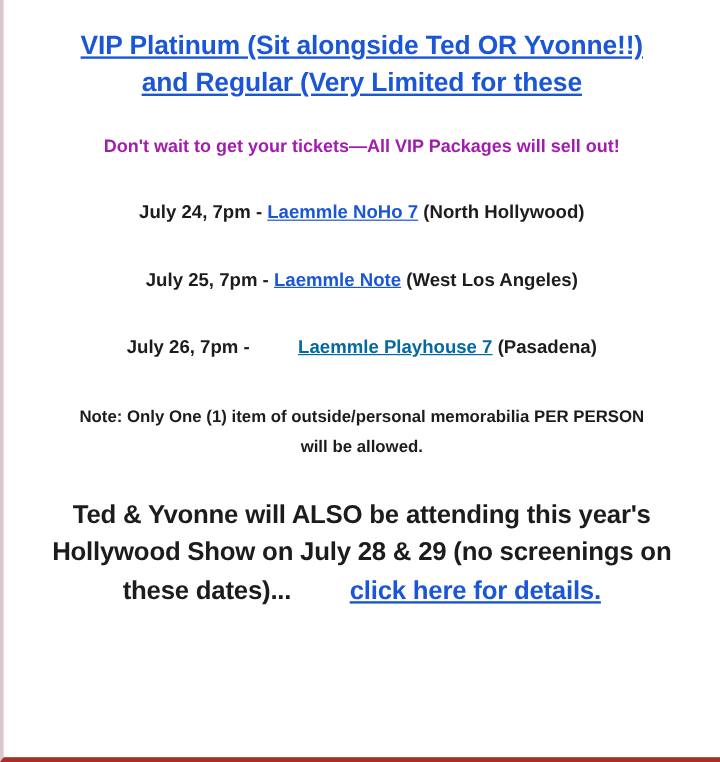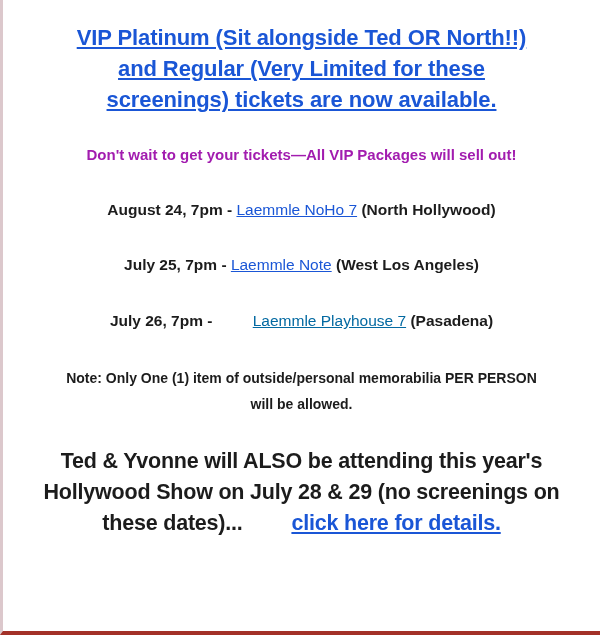--- a/index.html
+++ b/index.html
@@ -70,21 +70,21 @@
     margin: 0;
     padding-top: 34px;
     font-size: 15.5px;
     font-weight: bold;
     color: #1c1c1c;
     line-height: 1.4;
   }
   .screening .venue {
     color: #1a56d6;
     text-decoration: underline;
-    font-weight: normal;
+    font-weight: bold;
   }
 
   
   .note {
     margin: 0;
     padding-top: 34px;
     font-size: 14px;
     font-weight: bold;
     color: #1c1c1c;
     line-height: 1.85;
@@ -108,25 +108,25 @@
     margin-left: 43px;
   }
 </style>
 </head>
 <body>
 
 <div id="page" style="--left-border: #dcc8cc; --bottom-border: #a33128; border-left-color: rgb(220, 200, 204); border-bottom-color: rgb(163, 49, 40); background: rgb(255, 255, 255);">
 
   <div class="content">
 
-    <h1 class="headline"><a class="lnk" href="#" style="color: rgb(26, 86, 214);"><span class="hl-line">VIP Platinum (Sit alongside Ted OR North!!)</span><span class="hl-line">and Regular (Very Limited for these</span><span class="hl-line">screenings) tickets are now available.</span></a></h1>
+    <h1 class="headline"><a class="lnk" href="#" style="color: rgb(26, 86, 214);"><span class="hl-line">VIP Platinum (Sit alongside Ted OR Yvonne!!)</span><span class="hl-line">and Regular (Very Limited for these</span></a></h1>
 
     <p class="urgency">Don't wait to get your tickets—All VIP Packages will sell out!</p>
 
-    <p class="screening"><span>August 24, 7pm - </span><a class="lnk venue" href="#" style="color: rgb(26, 86, 214);">Laemmle NoHo 7</a><span> (North Hollywood)</span></p>
+    <p class="screening"><span>July 24, 7pm - </span><a class="lnk venue" href="#" style="color: rgb(26, 86, 214);">Laemmle NoHo 7</a><span> (North Hollywood)</span></p>
 
     <p class="screening"><span>July 25, 7pm - </span><a class="lnk venue" href="#" style="color: rgb(26, 86, 214);">Laemmle Note</a><span> (West Los Angeles)</span></p>
 
     <p class="screening"><span>July 26, 7pm - </span><a class="lnk venue" href="#" style="color: #0369a1; margin-left: 36px;">Laemmle Playhouse 7</a><span> (Pasadena)</span></p>
 
     <p class="note">
         <span class="note-line">Note: Only One (1) item of outside/personal memorabilia PER PERSON</span>
         <span class="note-line">will be allowed.</span>
       </p>
 

